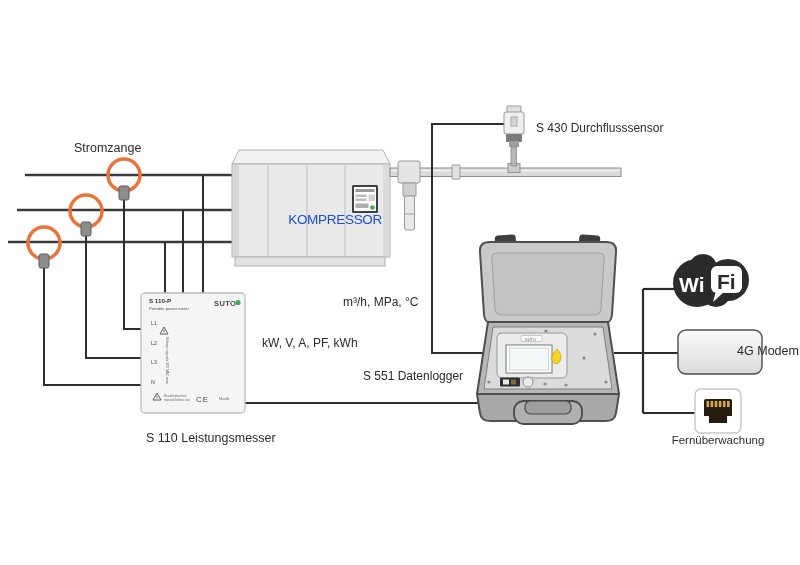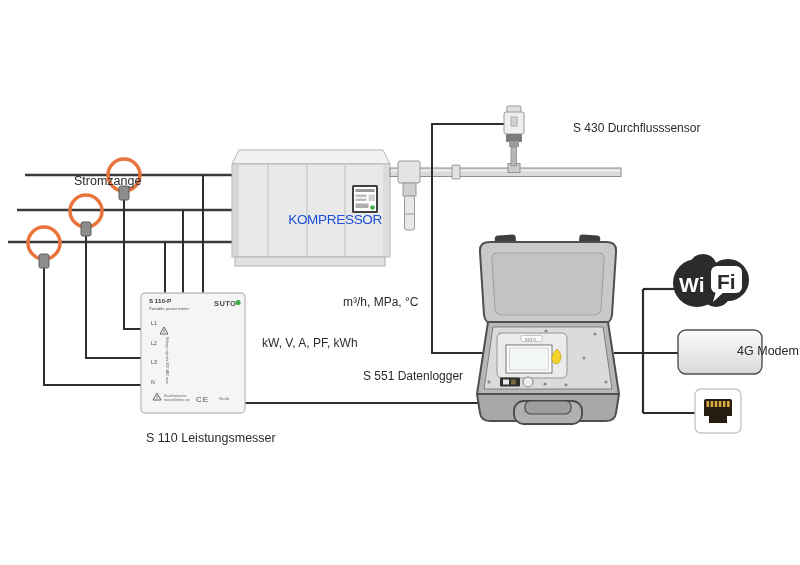--- a/index.html
+++ b/index.html
@@ -1,23 +1,23 @@
 <!DOCTYPE html>
 <html><head>
 <meta charset="utf-8">
 <style>
   html,body{margin:0;padding:0;background:#ffffff;}
   .stage{position:relative;width:800px;height:565px;background:#ffffff;overflow:hidden;
          font-family:"Liberation Sans", sans-serif;color:#2b2b2b;}
   .stage svg{position:absolute;left:0;top:0;}
   .lbl{position:absolute;white-space:nowrap;color:#2b2b2b;}
-  .lbl-stromzange{left:74px;top:141px;font-size:12.5px;margin-top:33px;}
+  .lbl-stromzange{left:74px;top:141px;font-size:12.5px;}
   .lbl-kompressor{left:256px;top:212px;width:102px;text-align:right;font-size:13.5px;
                   letter-spacing:-0.3px;font-weight:500;color:#1d4ed8;margin-left:24px;}
-  .lbl-s430{left:536px;top:121px;font-size:12px;margin-left:37px;}
+  .lbl-s430{left:536px;top:121px;font-size:12px;}
   .lbl-flow{left:343px;top:295px;font-size:12px;text-align:center;}
   .lbl-power{left:262px;top:336px;font-size:12px;}
   .lbl-s551{left:363px;top:369px;font-size:12px;}
   .lbl-s110{left:146px;top:431px;font-size:12.5px;}
   .lbl-remote{left:637px;top:433px;width:162px;text-align:center;font-size:11.5px;
               line-height:14.5px;white-space:normal;}
 </style>
 </head>
 <body>
 
@@ -198,15 +198,16 @@
 
 <div class="lbl lbl-stromzange">Stromzange</div>
 <div class="lbl lbl-kompressor">KOMPRESSOR</div>
 <div class="lbl lbl-s430">S 430 Durchflusssensor</div>
 <div class="lbl lbl-flow">m³/h, MPa, °C</div>
 <div class="lbl lbl-power">kW, V, A, PF, kWh</div>
 <div class="lbl lbl-s551">S 551 Datenlogger</div>
 <div class="lbl lbl-s110">S 110 Leistungsmesser</div>
 <div style="position:absolute;left:678px;top:344px;width:84px;text-align:center;font-size:12.5px;padding-left:48px;">4G Modem</div>
 <div class="lbl lbl-remote">
+  <div>Fernüberwachung</div>
 </div>
 
 </div>
 
 </body></html>

